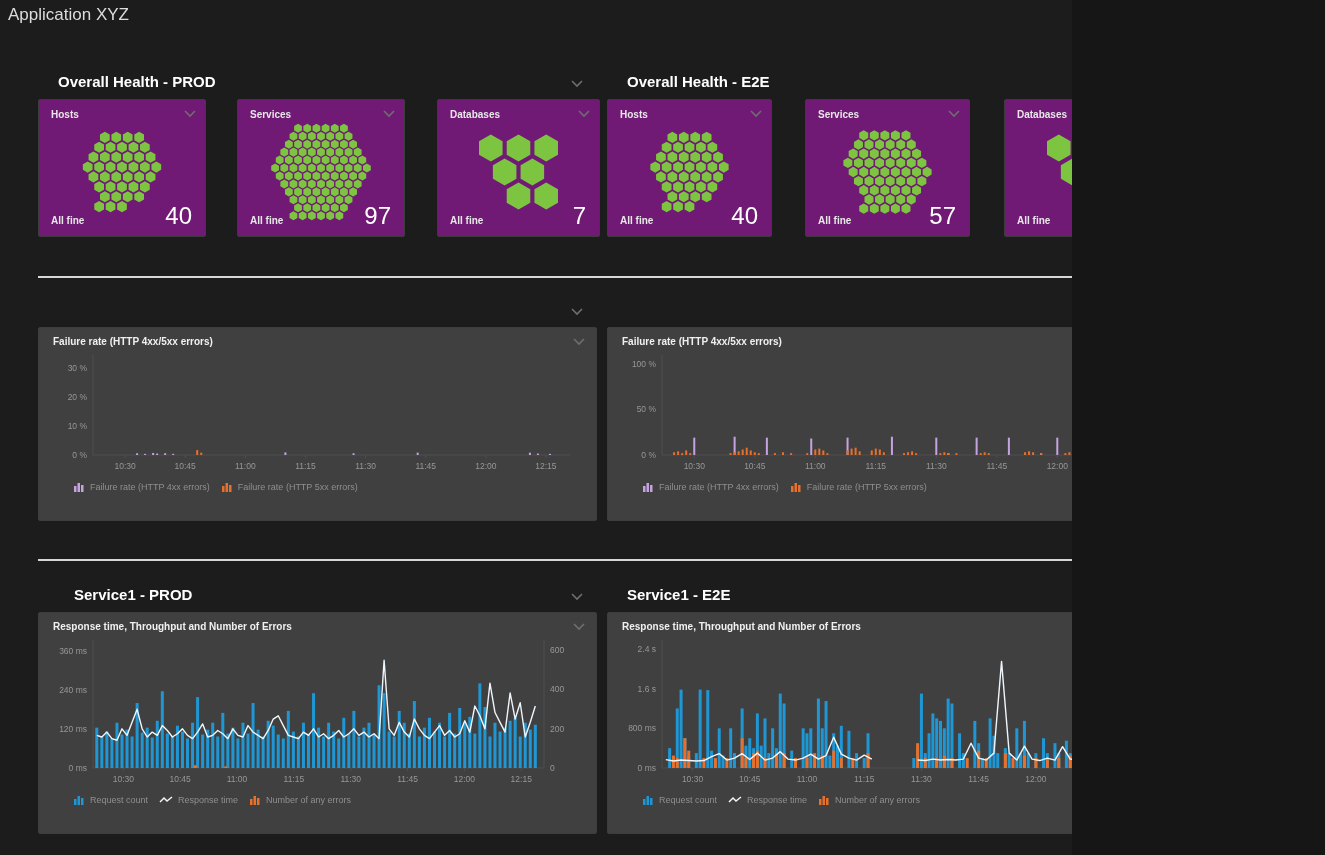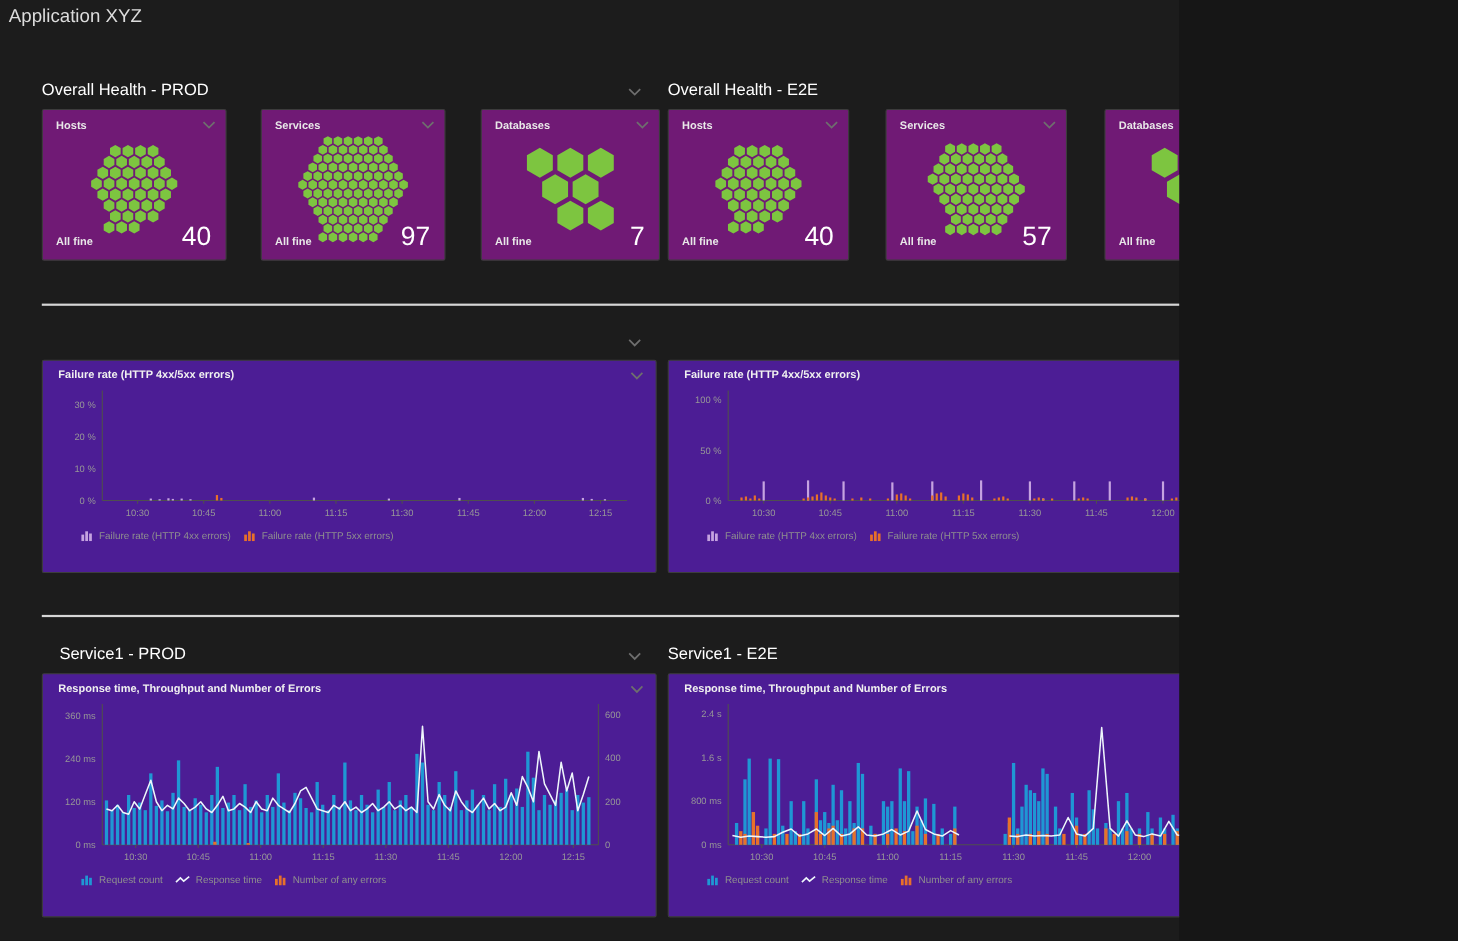--- a/index.html
+++ b/index.html
@@ -1,31 +1,31 @@
 <!DOCTYPE html>
 <html><head>
 <meta charset="utf-8">
 <style>
   html,body{margin:0;padding:0;background:#161616;}
   #app{position:relative;width:1072px;height:855px;background:#1c1c1c;overflow:hidden;
        font-family:"Liberation Sans", sans-serif;color:#e6e6e6;}
   .page-title{position:absolute;left:8px;top:5px;font-size:17px;color:#dcdcdc;}
-  .section-header{position:absolute;font-size:15px;font-weight:normal;color:#ffffff;}
+  .section-header{position:absolute;font-size:15px;font-weight:bold;color:#ffffff;margin-left:20px;}
   .chev{position:absolute;width:14px;height:9px;line-height:0;}
   .divider{position:absolute;left:38px;width:1127px;height:2px;background:#d6d6d6;}
   .tile{position:absolute;background:#701a75;border:1px solid #3c3c3c;border-radius:2px;box-sizing:border-box;}
   .tile-label{position:absolute;left:12px;top:9px;font-size:10px;font-weight:bold;color:#e8e8e8;}
   .tile-chev{position:absolute;right:8px;top:9px;width:14px;height:9px;line-height:0;}
   .tile-hex{position:absolute;left:0;top:22px;}
   .tile-status{position:absolute;left:12px;bottom:10px;font-size:10px;font-weight:bold;color:#e8e8e8;}
   .tile-count{position:absolute;right:13px;bottom:6px;font-size:24px;font-weight:300;color:#ffffff;}
   .problems-tile{position:absolute;background:#202020;border:1px solid #4d4d4d;border-radius:2px;box-sizing:border-box;}
   .problems-count{position:absolute;right:13px;bottom:6px;font-size:32px;font-weight:200;color:#e8e8e8;}
   .problems-spark{position:absolute;left:72px;top:18px;width:26px;height:1px;background:#3e3e3e;}
-  .panel{position:absolute;background:#4c1d95;border:1px solid #3d3d3d;border-radius:2px;box-sizing:border-box;}
+  .panel{position:absolute;background:#404040;border:1px solid #3d3d3d;border-radius:2px;box-sizing:border-box;}
   .panel-head{display:flex;justify-content:space-between;align-items:center;padding:8px 10px 0 14px;}
   .panel-title{font-size:10px;font-weight:bold;color:#f0f0f0;}
   .chart{display:block;margin-left:6px;}
   svg text.ax{font-family:"Liberation Sans", sans-serif;font-size:8.5px;fill:#979797;}
   .legend{display:flex;gap:11px;align-items:flex-end;padding-left:34px;margin-top:3px;}
   .legend-item{display:inline-flex;align-items:center;gap:5px;font-size:9px;color:#8f8f8f;}
 </style>
 </head>
 <body>
 

